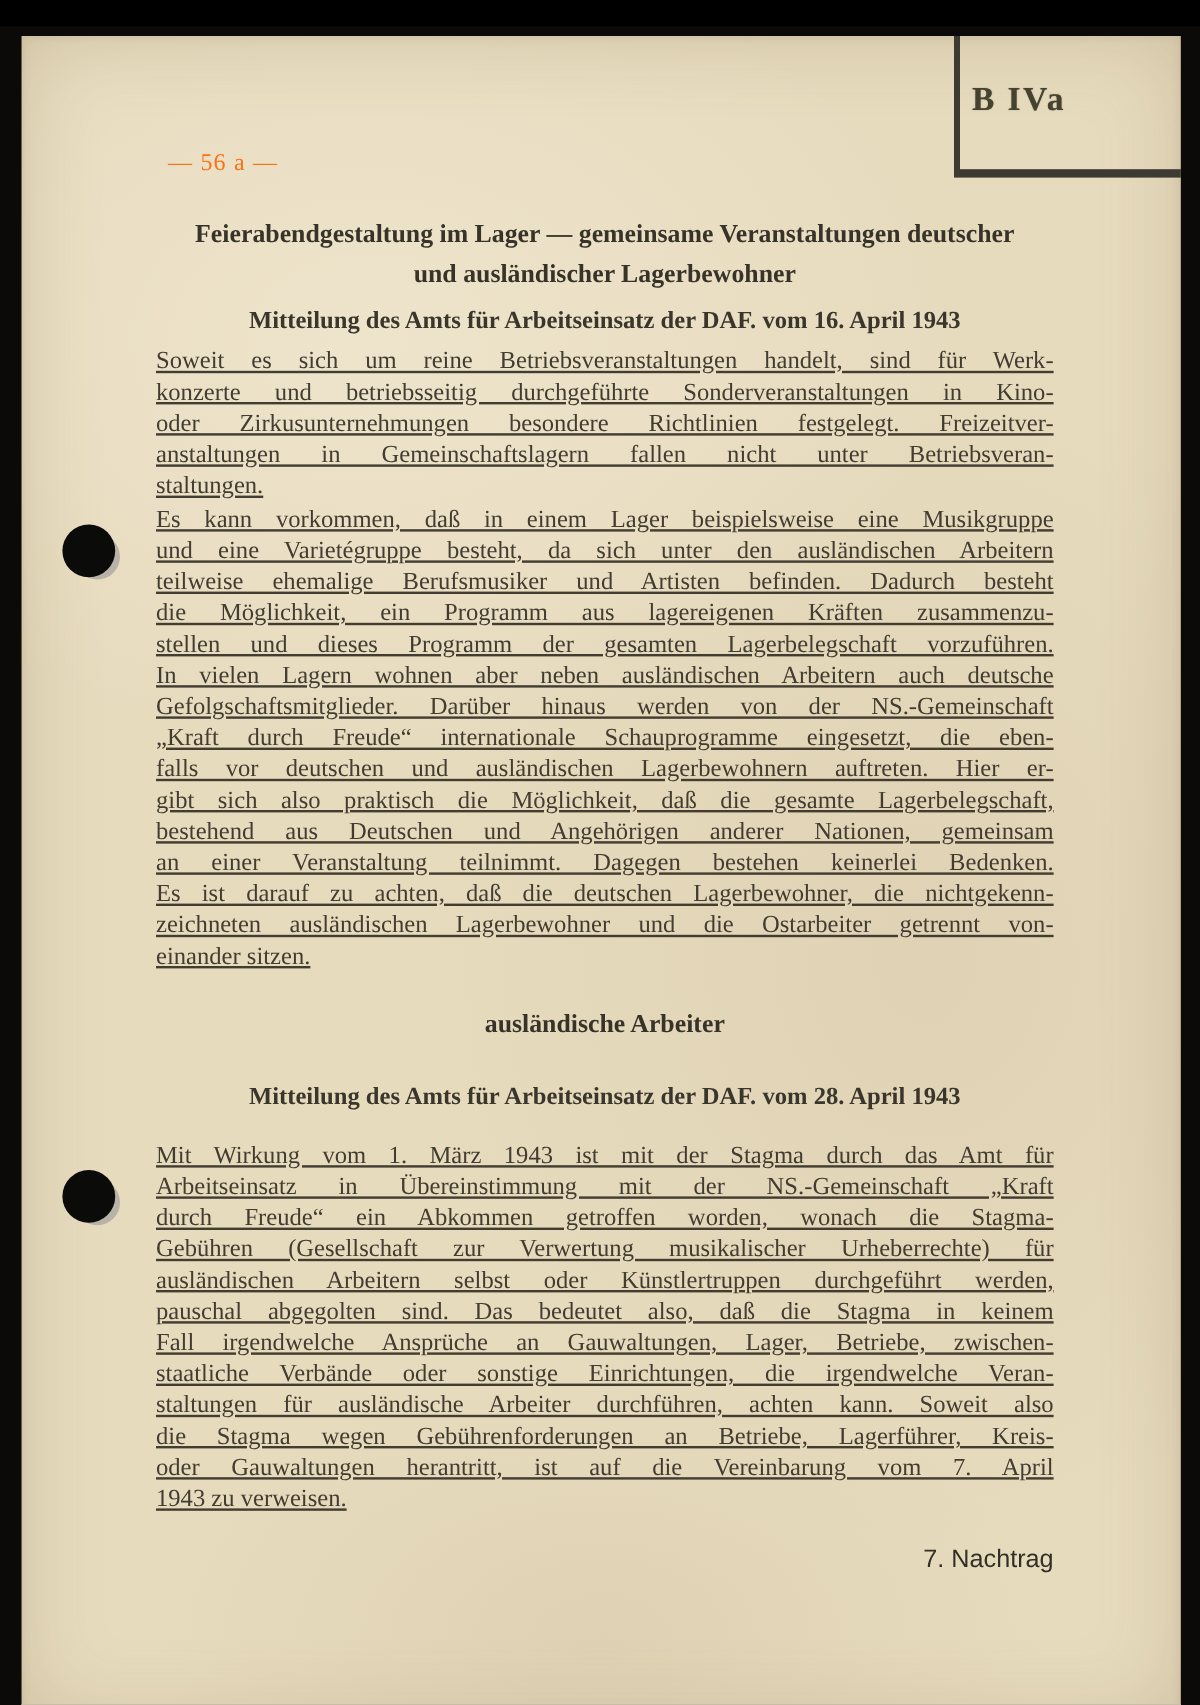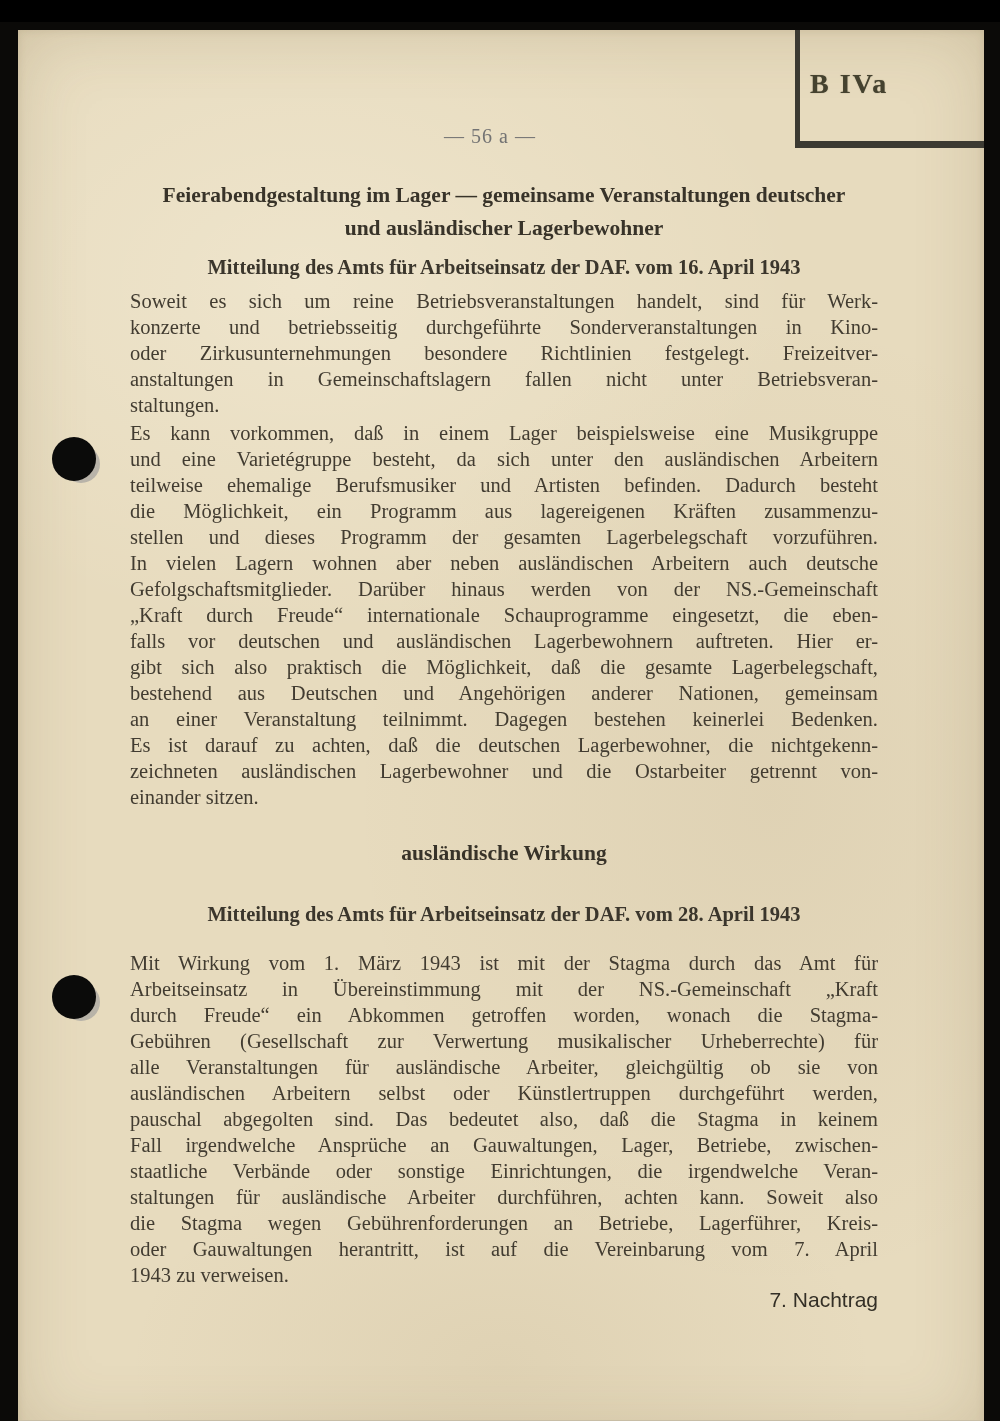--- a/index.html
+++ b/index.html
@@ -53,24 +53,24 @@
     font-size: 28px;
     font-weight: bold;
     letter-spacing: 2px;
     color: #45422f;
     text-shadow: 0 0 1px rgba(69,66,47,0.5);
   }
   .page-number {
     position: absolute;
     left: 140px; top: 103px;
     width: 700px;
-    text-align: center;
+    text-align: left;
     font-size: 20px;
     letter-spacing: 1px;
-    color: #737373;
+    color: #f97316;
   }
   .heading {
     position: absolute;
     left: 130px; width: 748px;
     font-size: 21.5px;
     font-weight: bold;
     line-height: 33px;
     color: #383329;
   }
   .heading .line { text-align: center; text-align-last: center; }
@@ -85,20 +85,21 @@
     color: #3b362c;
   }
   .s1 { top: 234px; }
   .s2 { top: 881px; }
   .para {
     position: absolute;
     left: 130px; width: 748px;
     font-size: 20.5px;
     line-height: 26px;
     color: #423c31;
+    text-decoration: underline;
   }
   .para .line { text-align: justify; text-align-last: justify; white-space: nowrap; }
   .para .line.last { text-align-last: left; }
   .p1 { top: 266px; }
   .p2 { top: 398px; }
   .p3 { top: 928px; }
   .footer-label {
     position: absolute;
     left: 130px; top: 1266px;
     width: 748px;
@@ -154,29 +155,28 @@
       <div class="line">falls vor deutschen und ausländischen Lagerbewohnern auftreten. Hier er-</div>
       <div class="line">gibt sich also praktisch die Möglichkeit, daß die gesamte Lagerbelegschaft,</div>
       <div class="line">bestehend aus Deutschen und Angehörigen anderer Nationen, gemeinsam</div>
       <div class="line">an einer Veranstaltung teilnimmt. Dagegen bestehen keinerlei Bedenken.</div>
       <div class="line">Es ist darauf zu achten, daß die deutschen Lagerbewohner, die nichtgekenn-</div>
       <div class="line">zeichneten ausländischen Lagerbewohner und die Ostarbeiter getrennt von-</div>
       <div class="line last">einander sitzen.</div>
     </div>
 
   <div class="heading t2">
-      <div class="line last">ausländische Wirkung</div>
+      <div class="line last">ausländische Arbeiter</div>
     </div>
   <div class="subheading s2">Mitteilung des Amts für Arbeitseinsatz der DAF. vom 28. April 1943</div>
   <div class="para p3">
       <div class="line">Mit Wirkung vom 1. März 1943 ist mit der Stagma durch das Amt für</div>
       <div class="line">Arbeitseinsatz in Übereinstimmung mit der NS.-Gemeinschaft „Kraft</div>
       <div class="line">durch Freude“ ein Abkommen getroffen worden, wonach die Stagma-</div>
       <div class="line">Gebühren (Gesellschaft zur Verwertung musikalischer Urheberrechte) für</div>
-      <div class="line">alle Veranstaltungen für ausländische Arbeiter, gleichgültig ob sie von</div>
       <div class="line">ausländischen Arbeitern selbst oder Künstlertruppen durchgeführt werden,</div>
       <div class="line">pauschal abgegolten sind. Das bedeutet also, daß die Stagma in keinem</div>
       <div class="line">Fall irgendwelche Ansprüche an Gauwaltungen, Lager, Betriebe, zwischen-</div>
       <div class="line">staatliche Verbände oder sonstige Einrichtungen, die irgendwelche Veran-</div>
       <div class="line">staltungen für ausländische Arbeiter durchführen, achten kann. Soweit also</div>
       <div class="line">die Stagma wegen Gebührenforderungen an Betriebe, Lagerführer, Kreis-</div>
       <div class="line">oder Gauwaltungen herantritt, ist auf die Vereinbarung vom 7. April</div>
       <div class="line last">1943 zu verweisen.</div>
     </div>
 

